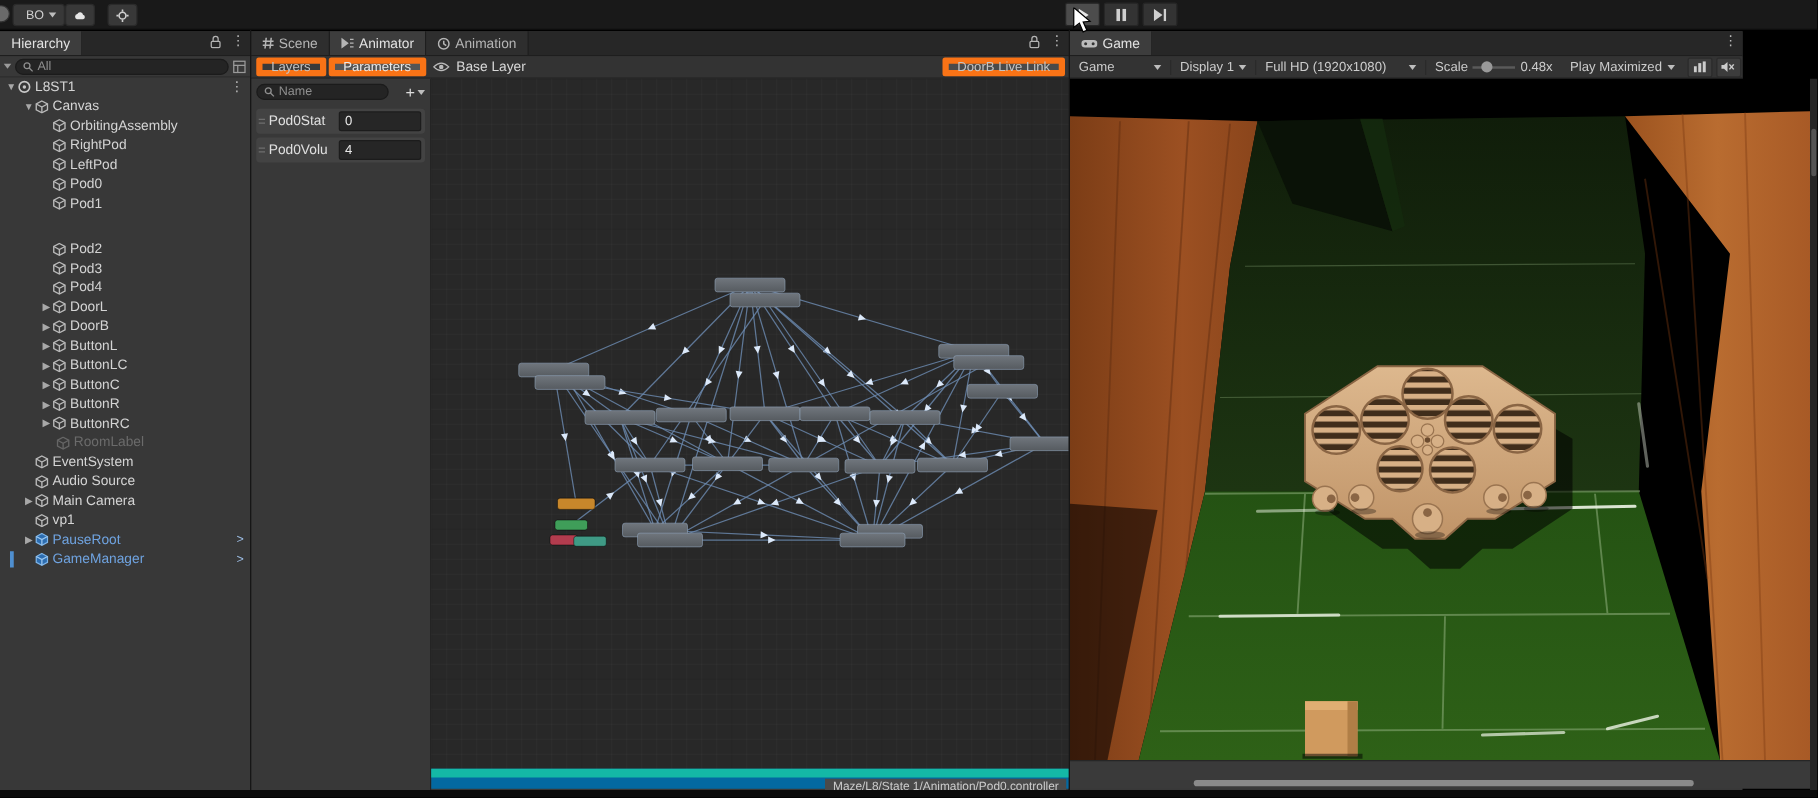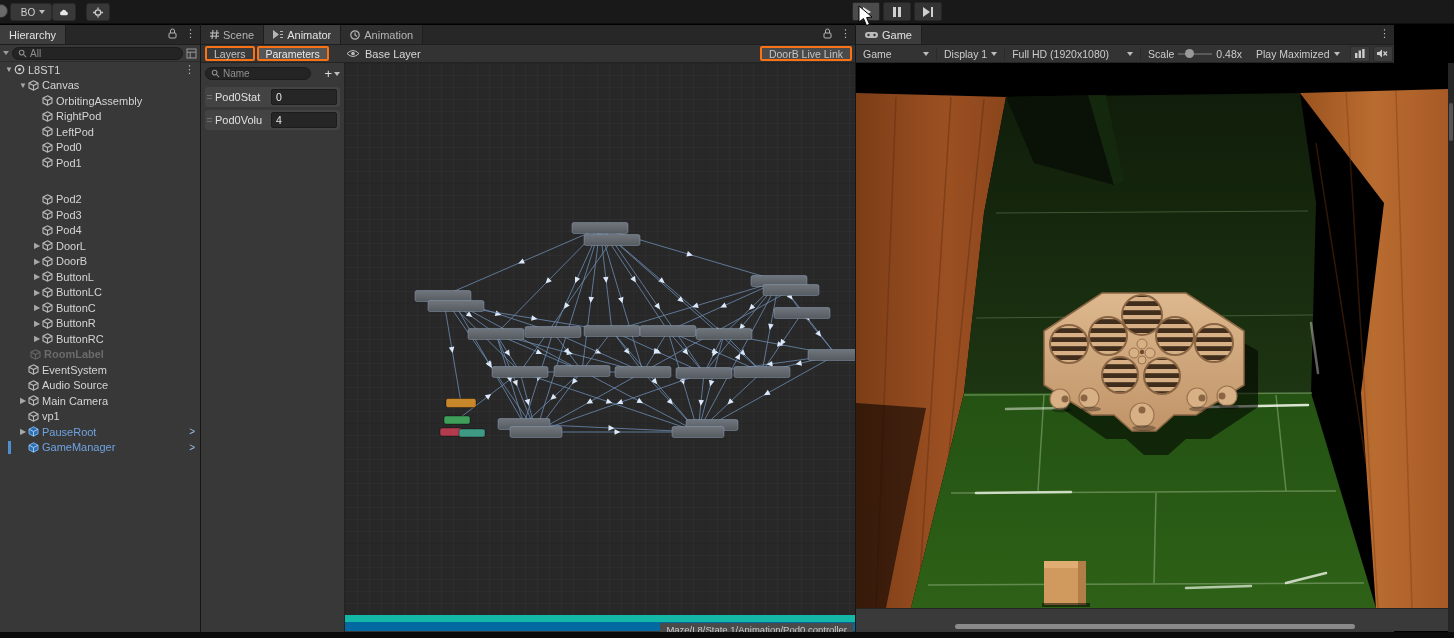--- a/index.html
+++ b/index.html
@@ -46,21 +46,21 @@
   .trow.disabled .lbl { color:#6b6b6b; }
   .trow.prefab .lbl { color:#6fa3e0; }
   .fold { width:10px; text-align:center; font-size:8px; color:#a8a8a8; flex:0 0 10px; }
   .sel-bar { position:absolute; left:8px; top:1px; width:3px; height:13px; background:#4f8fd0; }
   .row-chevron { position:absolute; right:5px; color:#9fc0e8; font-size:10px; }
   .row-kebab { position:absolute; right:5px; color:#bbbbbb; }
 
   
   #animator { left:201px; top:25px; width:654px; height:607px; }
   .seg { height:15px; display:flex; align-items:center; padding:0 7px; color:#c4c4c4; background:#3a3a3a;
-         border:2px solid #f97316; border-radius:2px; font-size:10.5px; }
+         border:5px solid #f97316; border-radius:2px; font-size:10.5px; }
   .seg.on { background:#555555; color:#eaeaea; }
   #anim-params { position:absolute; left:0; top:38px; width:144px; bottom:0; background:#383838; border-right:1px solid #242424; }
   #param-search-row { display:flex; align-items:center; padding:3px 4px; gap:13px; }
   .plus-btn { color:#dddddd; font-size:13px; display:flex; align-items:center; gap:2px; }
   .param-row { margin:3px 4px; height:20px; background:#434343; border-radius:3px; display:flex;
                align-items:center; padding:0 2px; position:relative; }
   .param-name { margin-left:8px; width:58px; overflow:hidden; color:#e0e0e0; }
   .param-val { position:absolute; right:3px; width:66px; height:16px; background:#262626; border:1px solid #1c1c1c;
                border-radius:2px; color:#e8e8e8; font-size:10.5px; line-height:15px; padding-left:4px; }
   .drag-dots { position:absolute; left:2px; top:8px; width:5px; height:4px;
@@ -338,21 +338,21 @@
       <div class="trow" style="padding-left: 32px;">
         <span class="fold">▶</span>
         <span style="display:flex">
           <svg width="11" height="11" viewBox="0 0 11 11">
             <path d="M5.5 0.8 L10 3.2 V7.8 L5.5 10.2 L1 7.8 V3.2 Z" fill="none" stroke="#b9b9b9" stroke-width="1.1"></path>
             <path d="M1 3.2 L5.5 5.6 L10 3.2 M5.5 5.6 V10.2" fill="none" stroke="#b9b9b9" stroke-width="1.1"></path>
           </svg>
         </span>
         <span class="lbl">ButtonRC</span>
       </div>
-      <div class="trow disabled" style="padding-left: 20px; font-weight: bold;">
+      <div class="trow disabled" style="padding-left: 35px;">
         <span class="fold"></span>
         <span style="display:flex">
           <svg width="11" height="11" viewBox="0 0 11 11">
             <path d="M5.5 0.8 L10 3.2 V7.8 L5.5 10.2 L1 7.8 V3.2 Z" fill="none" stroke="#666" stroke-width="1.1"></path>
             <path d="M1 3.2 L5.5 5.6 L10 3.2 M5.5 5.6 V10.2" fill="none" stroke="#666" stroke-width="1.1"></path>
           </svg>
         </span>
         <span class="lbl">RoomLabel</span>
       </div>
       <div class="trow" style="padding-left: 18px;">

